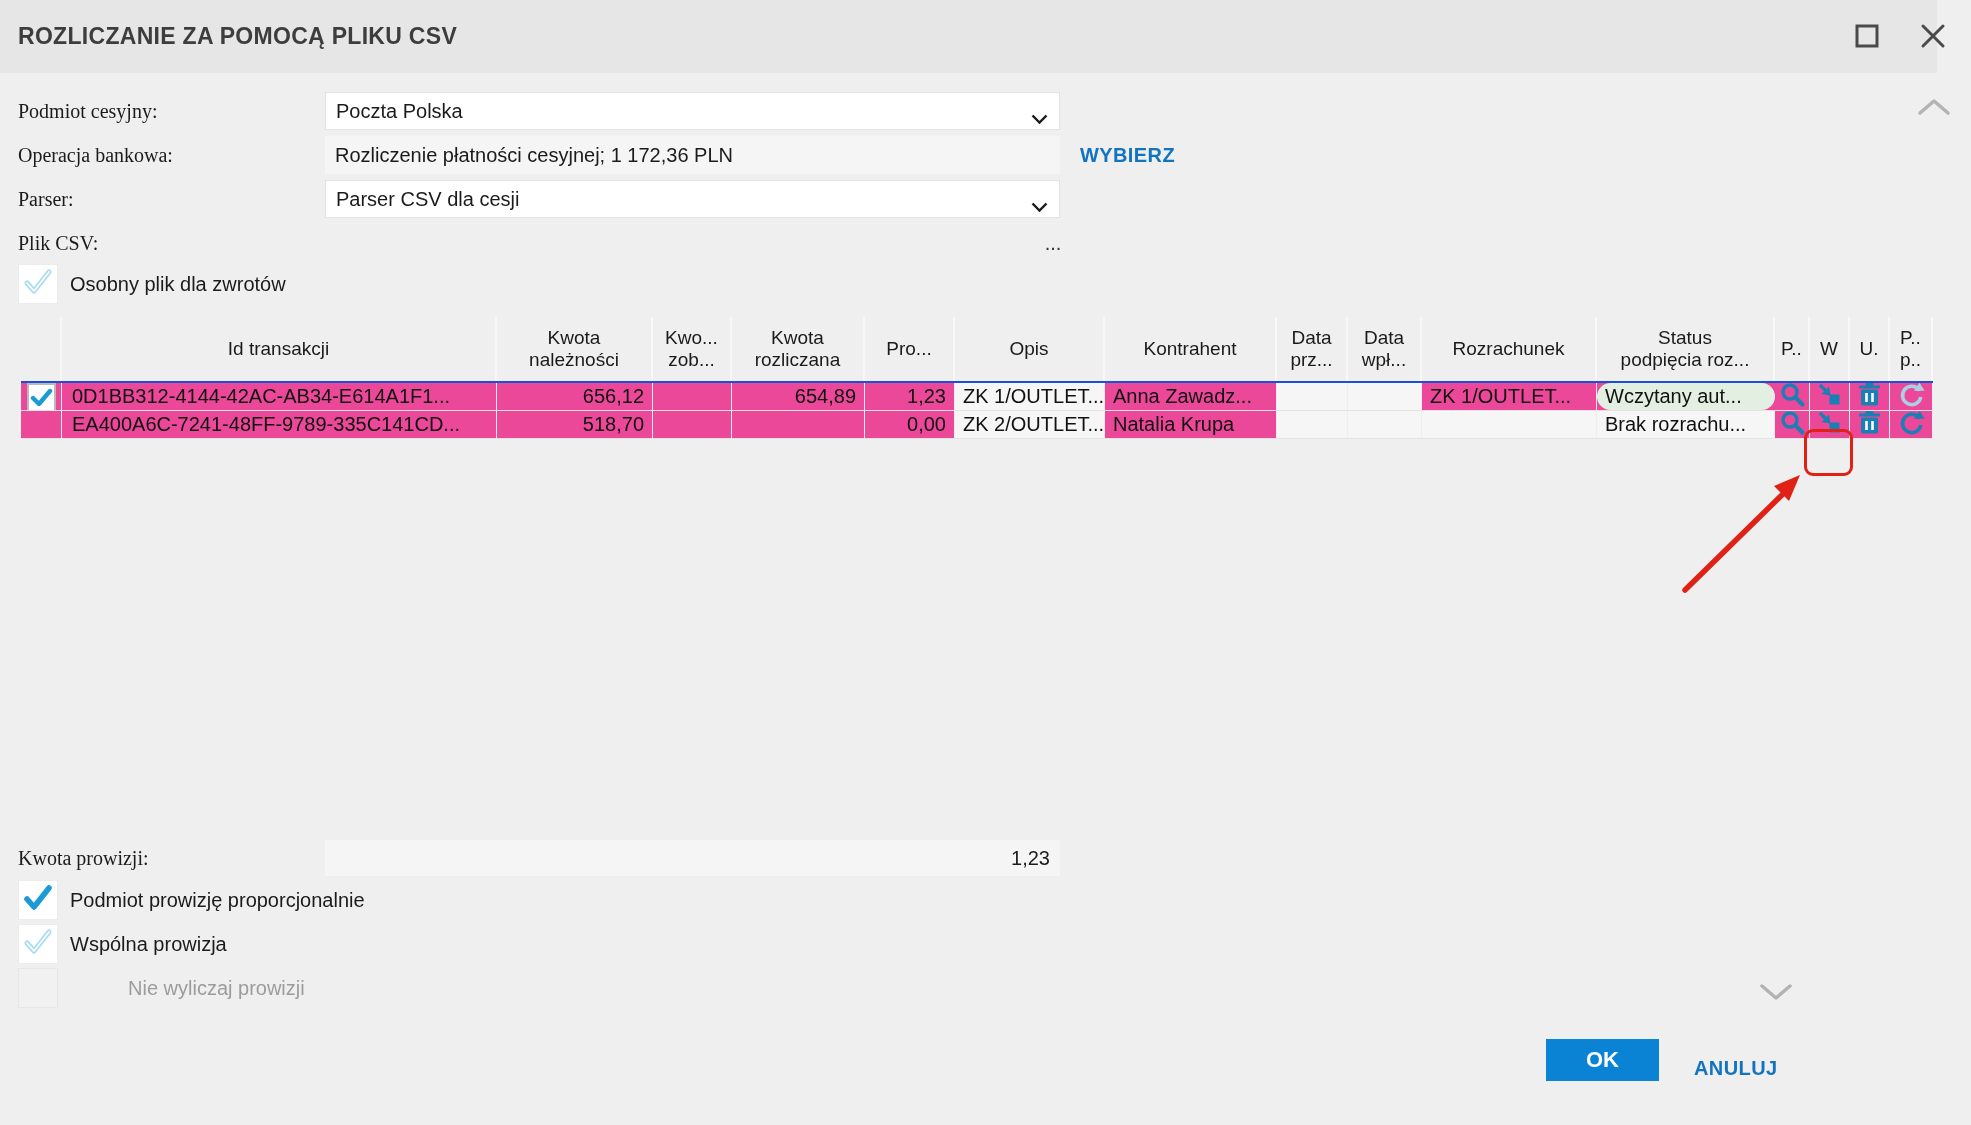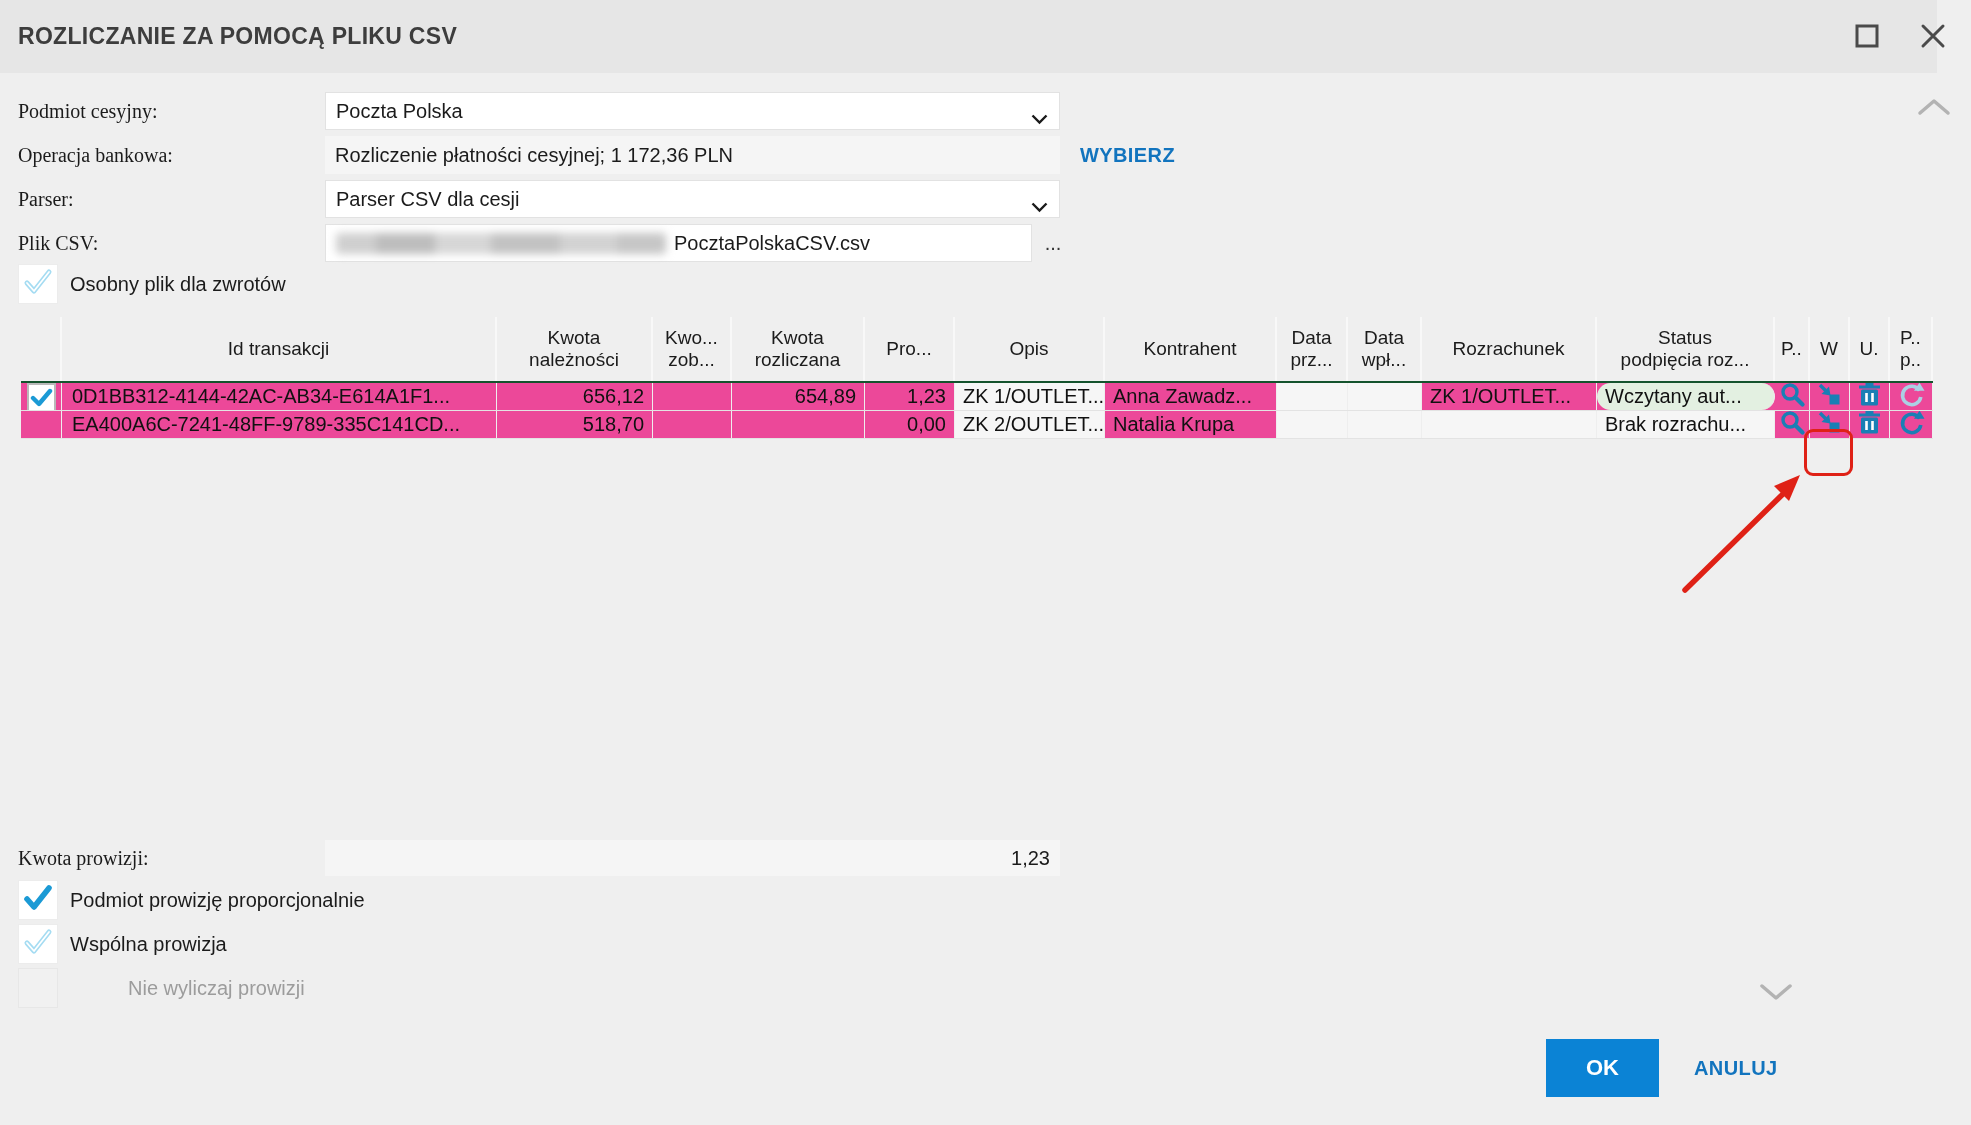--- a/index.html
+++ b/index.html
@@ -40,38 +40,38 @@
   
   .cbox { position:absolute; width:40px; height:40px; background:#ffffff; border:1px solid #ececec;
           display:flex; align-items:center; justify-content:center; cursor:pointer; }
   .cbox.disabled { background:#f1f1f1; border-color:#e7e7e7; }
   .cblabel { position:absolute; height:40px; line-height:40px; font-size:20px; cursor:default; }
   .cblabel.disabled { color:#9c9c9c; }
   
   .table { position:absolute; left:21px; top:317px; width:1912px;
            --cols:41px 435px 156px 79px 133px 90px 150px 172px 71px 74px 175px 178px 35px 40px 40px 43px; }
   .thead { display:grid; grid-template-columns:var(--cols); height:66px;
-           background:#efefef; border-bottom:2px solid #14532d; }
+           background:#efefef; border-bottom:2px solid #1d4ed8; }
   .th { display:flex; align-items:center; justify-content:center; text-align:center;
         font-size:19px; line-height:1.18; white-space:pre-line; border-right:2px solid #f8f8f8; }
   .trow { display:grid; grid-template-columns:var(--cols); height:28px; background:#ec4899;
           border-bottom:1px solid #e3e3e3; }
   .td { display:flex; align-items:center; font-size:20px; color:#111; padding:0 8px;
         border-right:1px solid #eeeeee; overflow:hidden; white-space:nowrap; }
   .td.num { justify-content:flex-end; }
   .td.muted { background:#f6f6f6; }
   .td.ok { background:#e3f0e1;border-radius:18px; }
   .td.icon { justify-content:center; padding:0; cursor:pointer; }
   .rowcb { width:29px; height:29px; margin:auto; background:#fff; border:2px solid #b9b9b9;
            display:flex; align-items:center; justify-content:center; cursor:pointer; }
   
   .kwota-field { position:absolute; left:325px; top:840px; width:735px; height:36px;
                  background:#f5f5f5; display:flex; align-items:center; justify-content:flex-end;
                  padding:0 10px; font-size:20px; }
-  .ok-btn { position:absolute; left:1546px; top:1039px; width:113px; height:58px;
+  .ok-btn { position:absolute; left:1546px; top:1039px; width:113px; height:42px;
             background:#0b83d5; color:#fff; font-size:22px; font-weight:700;
             display:flex; align-items:center; justify-content:center; border:none; cursor:pointer;
             font-family:"Liberation Sans", sans-serif; }
   .anuluj { left:1694px; top:1039px; height:58px; line-height:58px; font-size:20px; }
   
   .red-rect { position:absolute; left:1804px; top:429px; width:49px; height:47px;
               border:3px solid #df2116; border-radius:9px; pointer-events:none; }
   .red-arrow { position:absolute; left:1650px; top:455px; pointer-events:none; }
 </style>
 </head>
@@ -128,24 +128,20 @@
   <div class="field white" style="top:180px">
     <span>Parser CSV dla cesji</span>
     <span class="dd-arrow">
       <svg width="17" height="11" viewBox="0 0 17 11">
           <path d="M1.5 1.5 L8.5 8.5 L15.5 1.5" fill="none" stroke="#1a1a1a" stroke-width="2.4"></path>
         </svg>
     </span>
   </div>
 
   <div class="flabel" style="top:224px">Plik CSV:</div>
-  <div class="field white plik" style="top:224px">
-    <span class="redact"></span>
-    <span>PocztaPolskaCSV.csv</span>
-  </div>
   <div class="browse">...</div>
 
   <div class="cbox" style="left:18px; top:264px">
     <span>
       <svg width="32" height="28" viewBox="0 0 32 28">
         <path d="M5 15 L12 23 L27 4" fill="none" stroke="#a5dcf2" stroke-width="5" stroke-linecap="round" stroke-linejoin="round"></path>
         <path d="M5 15 L12 23 L27 4" fill="none" stroke="#ffffff" stroke-width="1.8" stroke-linecap="round" stroke-linejoin="round"></path>
       </svg>
     </span>
   </div>

